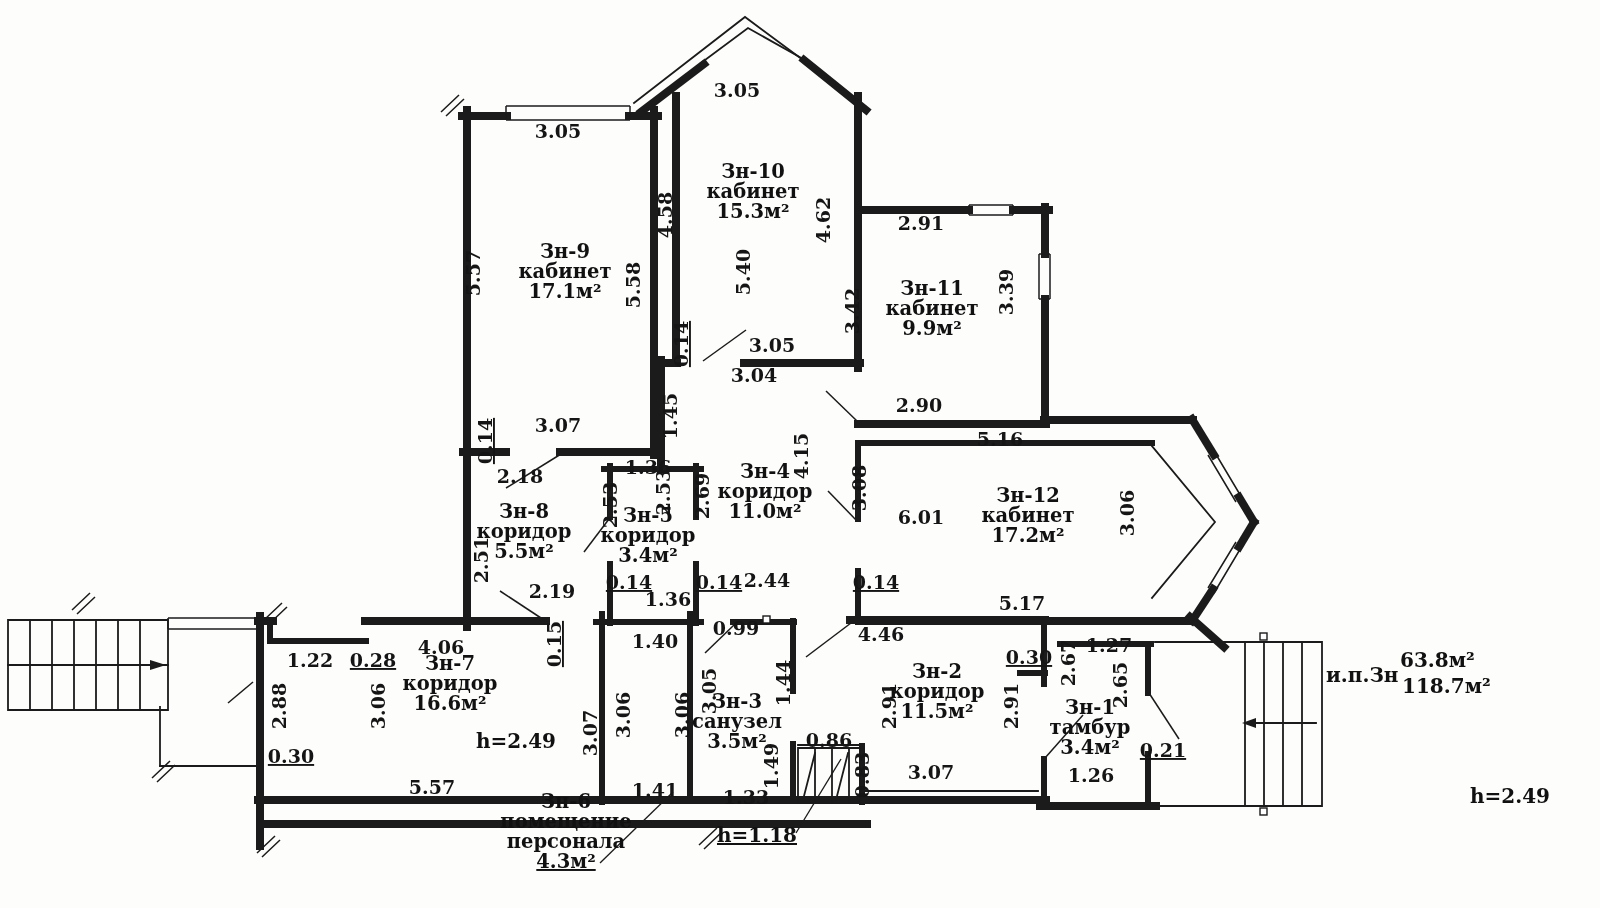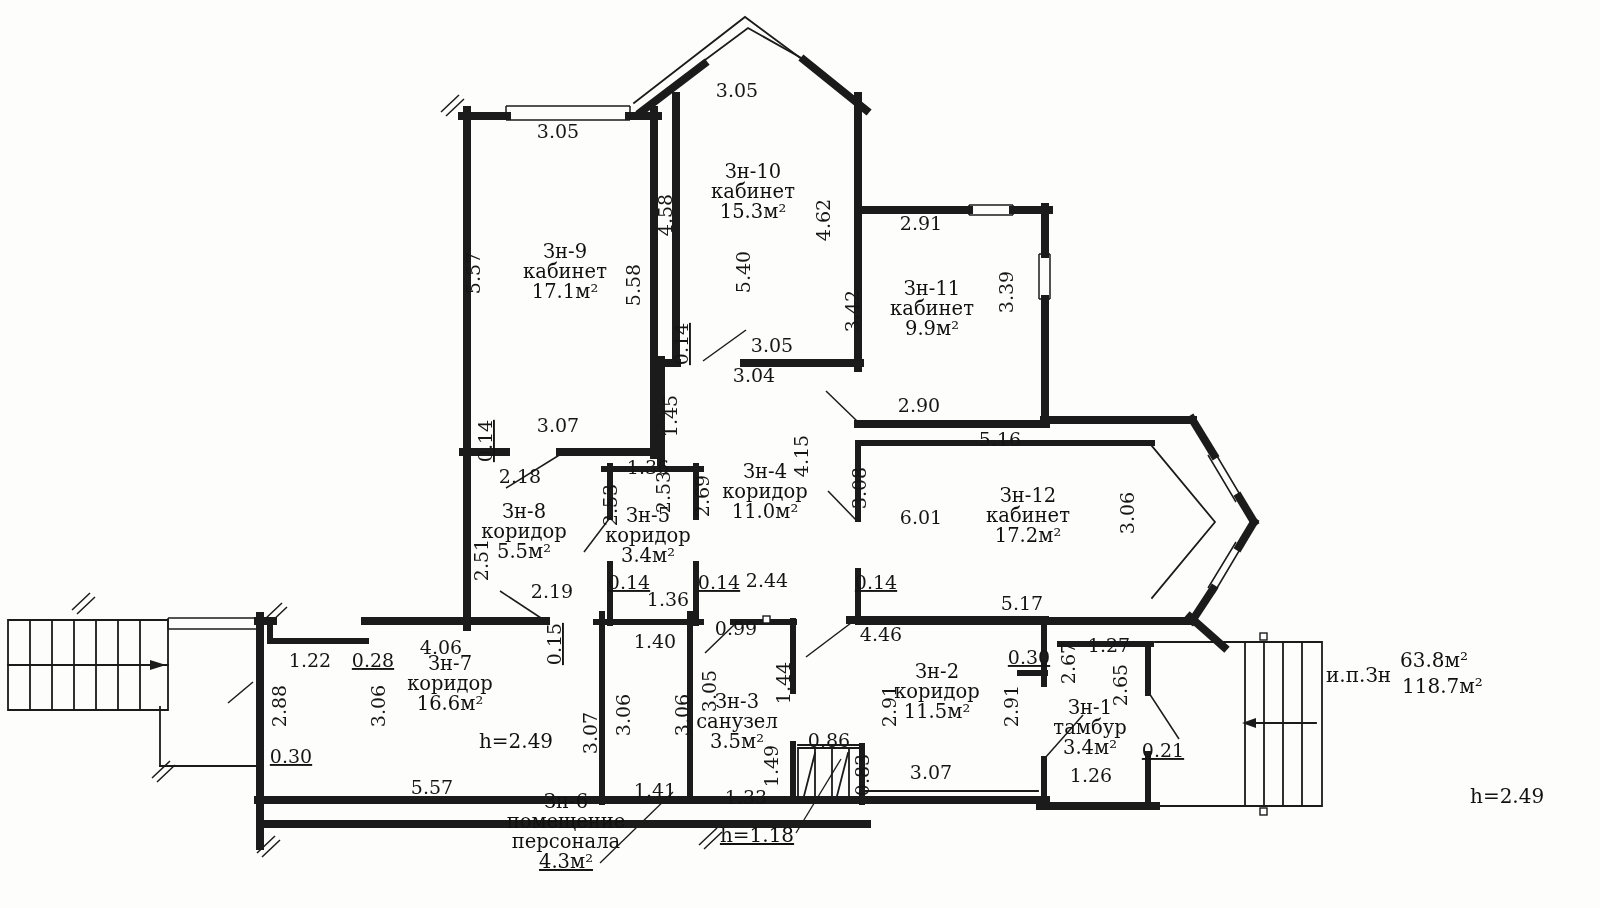--- a/index.html
+++ b/index.html
@@ -1,17 +1,17 @@
 <!DOCTYPE html>
 <html><head>
 <meta charset="utf-8">
 <style>
   html,body{margin:0;padding:0;background:#ffffff;}
   #stage{position:relative;width:1600px;height:908px;background:#fdfdfc;overflow:hidden;
-         font-family:"DejaVu Serif", serif;}
+         font-family:"DejaVu Serif", serif;font-weight:bold;}
   svg{display:block}
   .w8{stroke:#1b1b1b;stroke-width:8;fill:none;stroke-linecap:square}
   .w6{stroke:#1b1b1b;stroke-width:6;fill:none;stroke-linecap:square}
   .w2{stroke:#1b1b1b;stroke-width:1.8;fill:none;stroke-linecap:square}
   .w15{stroke:#1b1b1b;stroke-width:1.5;fill:none;stroke-linecap:butt}
   .ldr{stroke:#1b1b1b;stroke-width:1.3;fill:none}
   .sq{stroke:#1b1b1b;stroke-width:1.4;fill:#ffffff}
   .arrow{fill:#1b1b1b;stroke:none}
   text.dim{font-family:"DejaVu Serif",serif;font-size:19px;fill:#151515}
   text.room{font-family:"DejaVu Serif",serif;font-size:19.5px;fill:#111}

